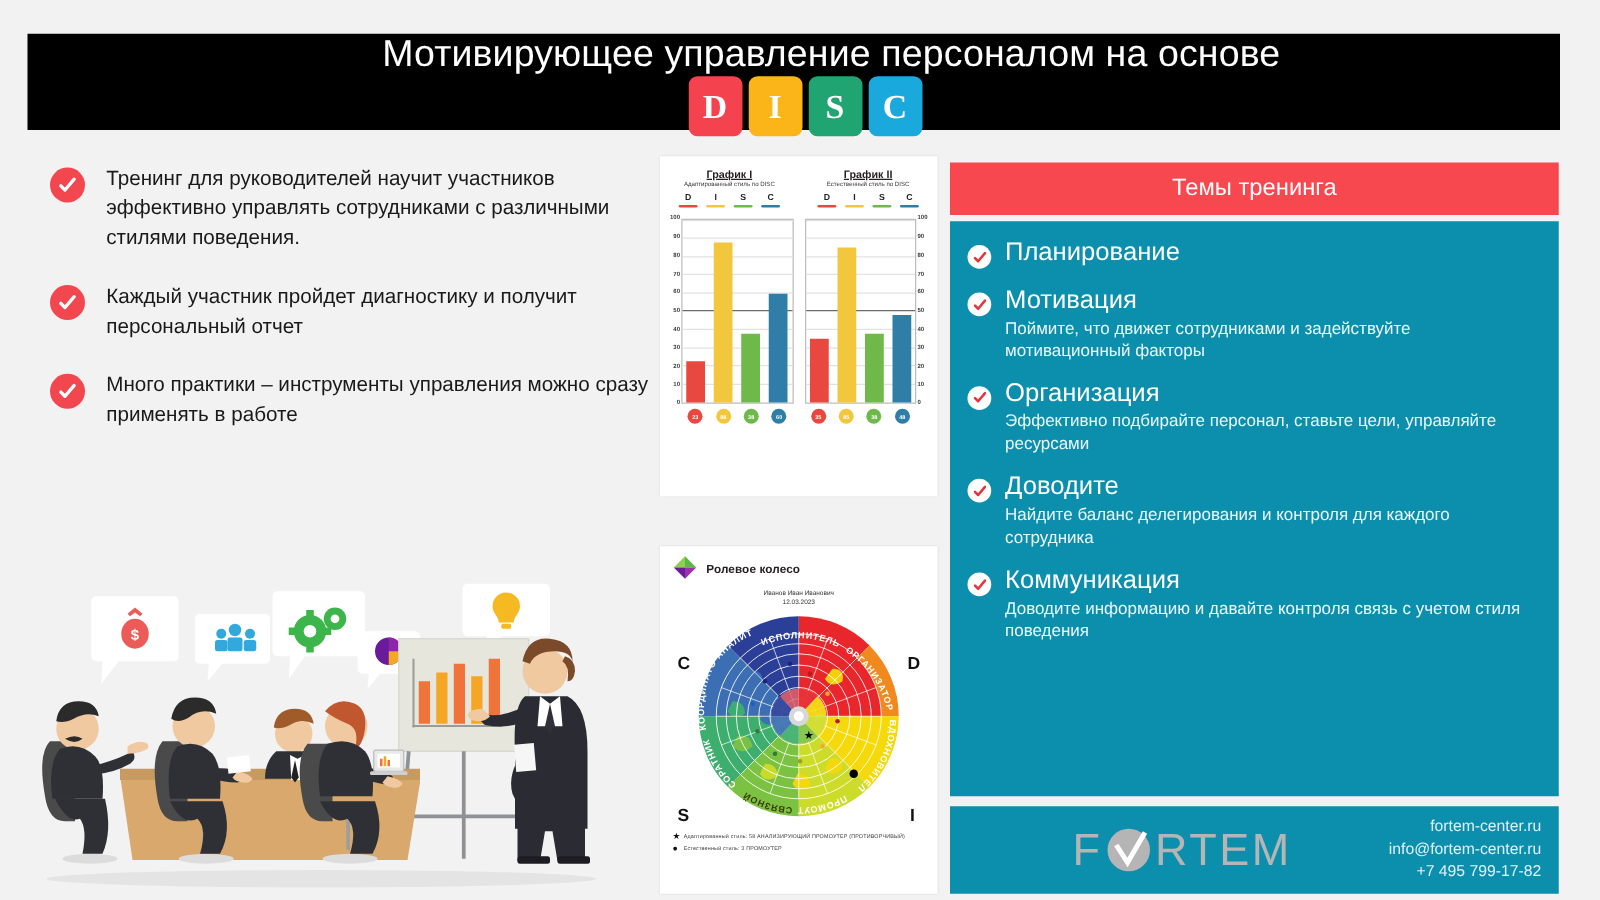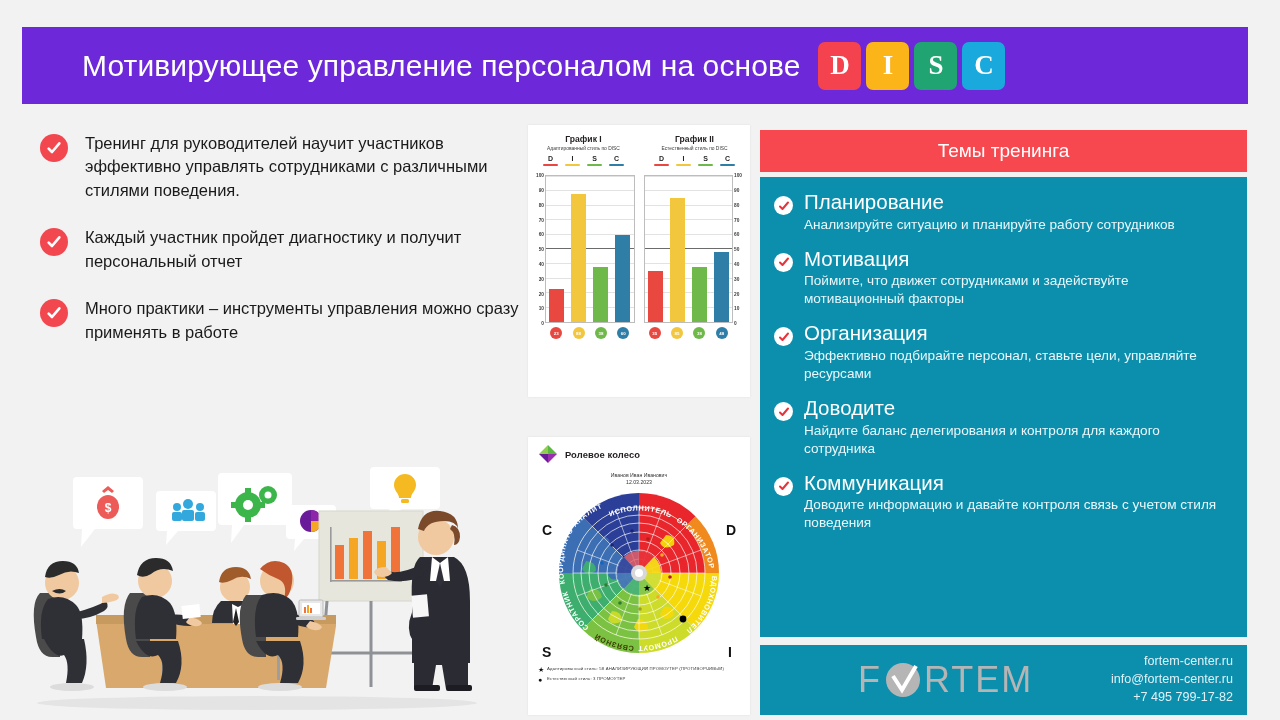--- a/index.html
+++ b/index.html
@@ -8,22 +8,22 @@
     width: 1280px; height: 720px;
     background: #f2f2f2;
     font-family: "Liberation Sans", sans-serif;
     overflow: hidden;
   }
   #slide { position: relative; width: 1280px; height: 720px; background: #f2f2f2; }
 
   
   .header {
     position: absolute; left: 22px; top: 27px; width: 1226px; height: 77px;
-    background: #6d28d9;
-    display: flex; align-items: center;
+    background: #000000;
+    display: flex; align-items: center; flex-direction: column;
   }
   .header-title {
     color: #ffffff; font-size: 30px; font-weight: 400;
     margin-left: 60px; white-space: nowrap; letter-spacing: .1px;
   }
   .disc-badges { display: flex; gap: 5px; margin-left: 18px; }
   .disc-badge {
     width: 43px; height: 48px; border-radius: 7px;
     display: flex; align-items: center; justify-content: center;
     color: #fff; font-size: 27px; font-weight: bold;
@@ -52,21 +52,21 @@
     box-shadow: 0 0 2px rgba(0,0,0,.08);
   }
   #card-charts { left: 528px; top: 125px; width: 222px; height: 272px; }
   #card-wheel  { left: 528px; top: 437px; width: 222px; height: 278px; }
   .card-head { display: flex; align-items: center; padding: 7px 0 0 10px; }
   .diamond-logo { width: 20px; height: 20px; position: relative; margin-right: 7px; flex:0 0 auto;}
   .card-head-title { font-size: 9.4px; font-weight: bold; color: #231f20; letter-spacing: .1px;}
 
   .charts-sub { display: flex; margin-top: 9px; }
   .chart-block { width: 50%; text-align: center; }
-  .chart-name { font-size: 8.6px; font-weight: bold; color: #231f20; }
+  .chart-name { font-size: 8.6px; font-weight: bold; color: #231f20; text-decoration: underline; }
   .chart-caption { font-size: 4.9px; color: #3a3a3a; margin-top: 2px; }
   .disc-letters { display: flex; justify-content: center; gap: 0; margin-top: 4px; }
   .disc-letter { width: 22px; text-align: center; }
   .disc-letter .ltr { font-size: 7px; font-weight: bold; color: #231f20; }
   .disc-letter .bar { height: 2.2px; width: 15px; margin: 2px auto 0; border-radius: 1px;}
 
   .plots { display: flex; margin-top: 9px; padding: 0 2px; }
   .axis-labels { width: 15px; position: relative; height: 148px; }
   .axis-labels span {
     position: absolute; right: 1px; font-size: 4.8px; font-weight: bold;
@@ -622,21 +622,20 @@
   </div>
   <div class="topics-body" id="topics-body">
       <div class="topic">
         <span class="topic-check">
           <svg viewBox="0 0 24 24">
             <path d="M4 13 L9 18 L20 5" fill="none" stroke="#e8323c" stroke-width="4" stroke-linecap="round" stroke-linejoin="round"></path>
           </svg>
         </span>
         <span>
           <span class="topic-title" style="display:block">Планирование</span>
-          <span class="topic-desc" style="display:block">Анализируйте ситуацию и планируйте работу сотрудников</span>
         </span>
       </div>
       <div class="topic">
         <span class="topic-check">
           <svg viewBox="0 0 24 24">
             <path d="M4 13 L9 18 L20 5" fill="none" stroke="#e8323c" stroke-width="4" stroke-linecap="round" stroke-linejoin="round"></path>
           </svg>
         </span>
         <span>
           <span class="topic-title" style="display:block">Мотивация</span>

